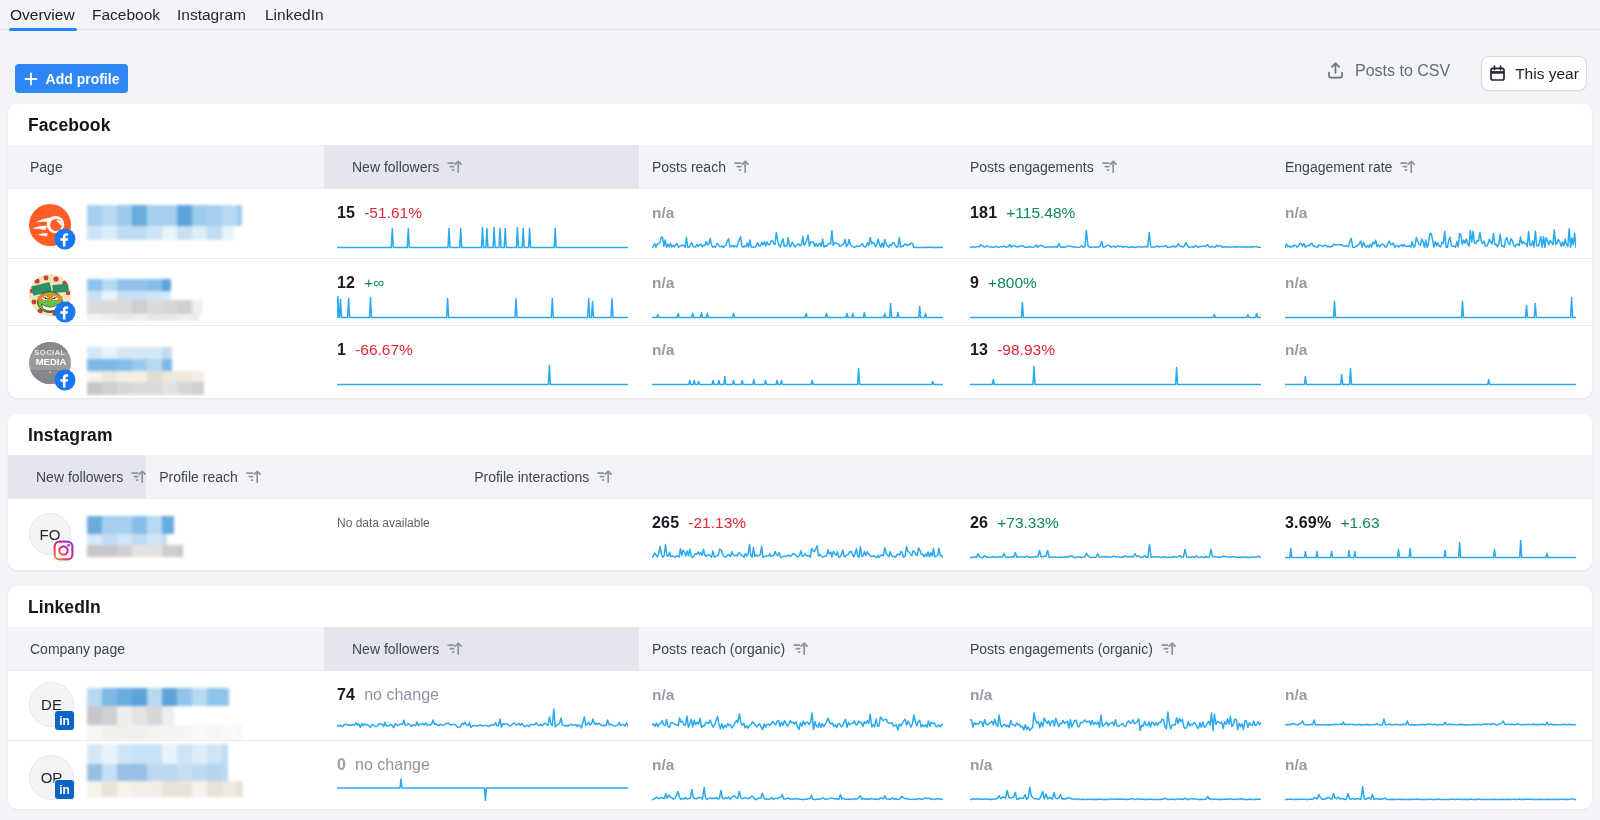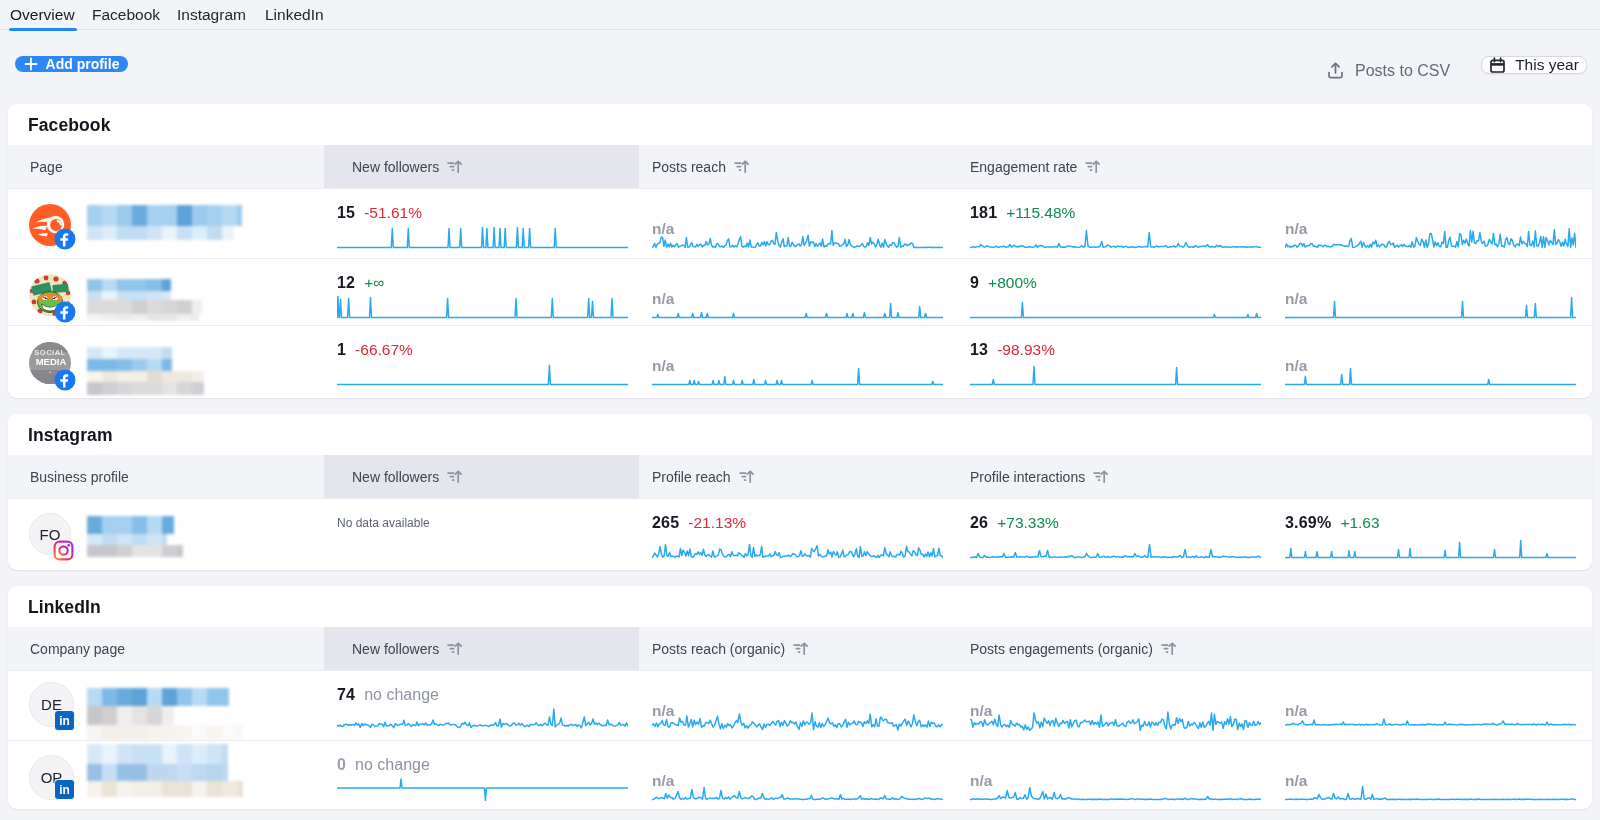--- a/index.html
+++ b/index.html
@@ -1,23 +1,23 @@
 <!DOCTYPE html>
 <html><head><meta charset="utf-8">
 <style>
 * { margin:0; padding:0; box-sizing:border-box; }
 html,body { width:1600px; height:820px; background:#f3f4f7; font-family:"Liberation Sans",sans-serif; overflow:hidden; }
 .page { position:relative; width:1600px; height:820px; }
 .tabs { position:absolute; top:0; left:0; right:0; height:30px; border-bottom:1px solid #e2e3e8; }
 .tab { position:absolute; top:6px; font-size:15.5px; color:#23252e; }
 .tab.active { color:#181a22; }
 .tab.active:after { content:""; position:absolute; left:-1px; right:-2px; top:22px; height:3px; background:#1f87fa; border-radius:2px; }
-.btn-add { position:absolute; left:15px; top:56px; width:113px; height:16px; background:#2d88f5; border-radius:11px; color:#fff; display:flex; align-items:center; justify-content:center; gap:8px; font-size:14px; font-weight:bold; }
+.btn-add { position:absolute; left:15px; top:64px; width:113px; height:29px; background:#2d88f5; border-radius:4px; color:#fff; display:flex; align-items:center; justify-content:center; gap:8px; font-size:14px; font-weight:bold; }
 .export { position:absolute; left:1326px; top:61px; display:flex; align-items:center; gap:10px; font-size:16px; color:#646a7a;}
-.btn-year { position:absolute; left:1481px; top:56px; width:106px; height:18px; background:#fff; border:1px solid #d6d8df; border-radius:8px; display:flex; align-items:center; justify-content:center; gap:9px; font-size:15.5px; color:#1c1e27; box-shadow:0 1px 1px rgba(20,20,40,0.04); }
+.btn-year { position:absolute; left:1481px; top:56px; width:106px; height:35px; background:#fff; border:1px solid #d6d8df; border-radius:8px; display:flex; align-items:center; justify-content:center; gap:9px; font-size:15.5px; color:#1c1e27; box-shadow:0 1px 1px rgba(20,20,40,0.04); }
 .card { position:absolute; left:8px; width:1584px; background:#fff; border-radius:9px; box-shadow:0 1px 2px rgba(30,30,60,0.08); overflow:hidden; }
 .ctitle { height:41px; padding:11px 0 0 20px; font-size:17.5px; font-weight:bold; color:#13141c; letter-spacing:0.1px; }
 .thead { display:flex; height:43px; background:#f3f4f7; }
 .hc { display:flex; align-items:center; gap:7px; font-size:14px; color:#3f4452; padding-left:13px; }
 .hc.first { width:316px; padding-left:22px; }
 .hc:nth-child(2) { width:315px; }
 .hc:nth-child(3) { width:318px; }
 .hc:nth-child(4) { width:315px; }
 .hc:nth-child(5) { width:320px; }
 .hc.sorted { background:#e5e5ed;padding-left:28px; }
@@ -29,21 +29,21 @@
 .row > .mc:nth-child(4) { width:315px; }
 .row > .mc:nth-child(5) { width:320px; }
 .av { position:absolute; left:21px; }
 .badge { position:absolute; }
 .mos { position:absolute; left:79px; }
 .val { position:absolute; top:15px; left:13px; font-size:16px; display:flex; gap:9px; align-items:baseline; white-space:nowrap; }
 .val b { color:#181a24; letter-spacing:0.2px; }
 .val .graynum { color:#9aa0ac; }
 .neg { color:#e02639; font-size:15.5px; }
 .pos { color:#0e8a52; font-size:15.5px; }
-.na { color:#979ba6; font-weight:bold; font-size:15.5px;margin-top:16px; }
+.na { color:#979ba6; font-weight:bold; font-size:15.5px; }
 .nochange { color:#8d93a0; font-size:16px; }
 .nodata { position:absolute; top:17px; left:13px; font-size:12px; color:#5d6470; }
 .spk { position:absolute; top:34px; left:13px; }
 .mc .val + .spk { }
 </style></head>
 <body>
 <div class="page">
 <div class="tabs">
   <span class="tab active" style="left:10px">Overview</span>
   <span class="tab" style="left:92px">Facebook</span>
@@ -87,20 +87,34 @@
               <rect x="5.6" y="10.2" width="2.9" height="1.7" rx="0.8"></rect>
             </g>
             <g fill="none" stroke="#8b92a1" stroke-width="1.7" stroke-linecap="round" stroke-linejoin="round">
               <path d="M12.2 13.2V2.6"></path>
               <path d="M9.3 5.2l2.9-2.9 2.9 2.9"></path>
             </g>
           </svg>
         </div>
         <div class="hc ">
           <span>Posts reach</span>
+          <svg class="sort" width="16" height="15" viewBox="0 0 16 15">
+            <g fill="#8b92a1">
+              <rect x="1.2" y="3.2" width="7.3" height="1.7" rx="0.8"></rect>
+              <rect x="3.4" y="6.7" width="5.1" height="1.7" rx="0.8"></rect>
+              <rect x="5.6" y="10.2" width="2.9" height="1.7" rx="0.8"></rect>
+            </g>
+            <g fill="none" stroke="#8b92a1" stroke-width="1.7" stroke-linecap="round" stroke-linejoin="round">
+              <path d="M12.2 13.2V2.6"></path>
+              <path d="M9.3 5.2l2.9-2.9 2.9 2.9"></path>
+            </g>
+          </svg>
+        </div>
+        <div class="hc ">
+          <span>Posts engagements</span>
           <svg class="sort" width="16" height="15" viewBox="0 0 16 15">
             <g fill="#8b92a1">
               <rect x="1.2" y="3.2" width="7.3" height="1.7" rx="0.8"></rect>
               <rect x="3.4" y="6.7" width="5.1" height="1.7" rx="0.8"></rect>
               <rect x="5.6" y="10.2" width="2.9" height="1.7" rx="0.8"></rect>
             </g>
             <g fill="none" stroke="#8b92a1" stroke-width="1.7" stroke-linecap="round" stroke-linejoin="round">
               <path d="M12.2 13.2V2.6"></path>
               <path d="M9.3 5.2l2.9-2.9 2.9 2.9"></path>
             </g>
@@ -387,23 +401,20 @@
           </div>
           <svg class="spk" width="291" height="26" viewBox="0 0 291 26">
             <polyline points="0.0,24.5 19.4,24.5 20.4,16.5 21.4,24.5 55.7,24.5 56.7,14.5 57.7,24.5 64.5,24.5 65.5,8.5 66.5,24.5 202.7,24.5 203.7,19.5 204.7,24.5 291.0,24.5" fill="none" stroke="#29aaf0" stroke-width="1.5" stroke-linejoin="round" stroke-linecap="round"></polyline>
           </svg>
         </div>
       </div>
     </div>
 <div class="card" style="top:414px;height:156px">
       <div class="ctitle">Instagram</div>
       <div class="thead">
-        <div class="hc first">
-          <span>Business profile</span>
-        </div>
         <div class="hc sorted">
           <span>New followers</span>
           <svg class="sort" width="16" height="15" viewBox="0 0 16 15">
             <g fill="#8b92a1">
               <rect x="1.2" y="3.2" width="7.3" height="1.7" rx="0.8"></rect>
               <rect x="3.4" y="6.7" width="5.1" height="1.7" rx="0.8"></rect>
               <rect x="5.6" y="10.2" width="2.9" height="1.7" rx="0.8"></rect>
             </g>
             <g fill="none" stroke="#8b92a1" stroke-width="1.7" stroke-linecap="round" stroke-linejoin="round">
               <path d="M12.2 13.2V2.6"></path>

